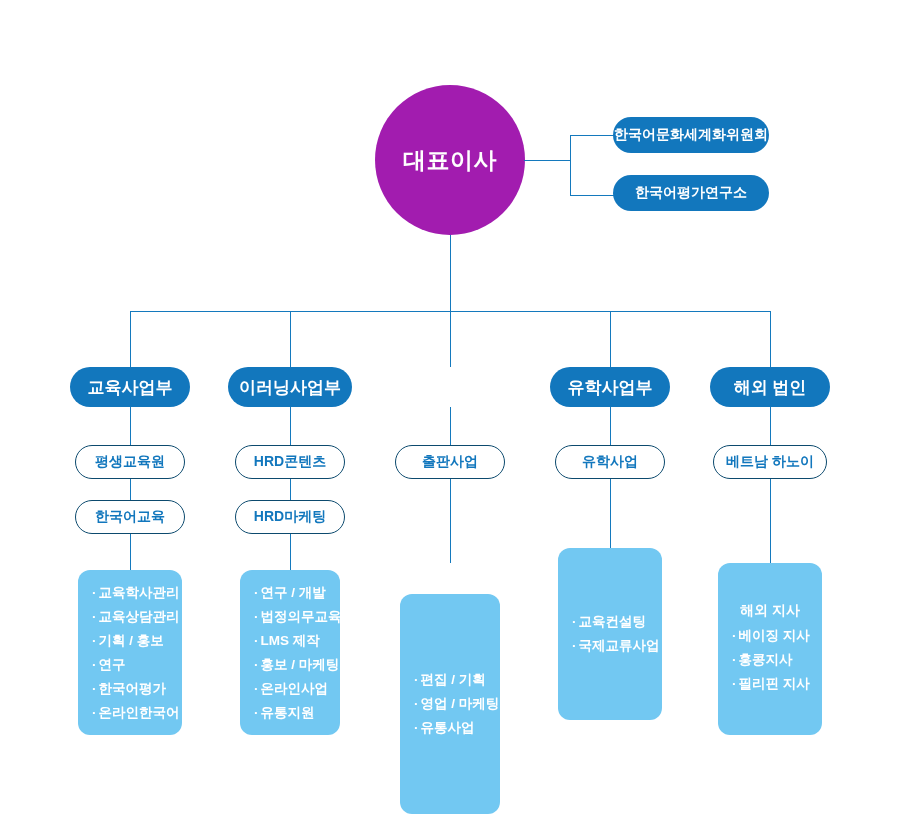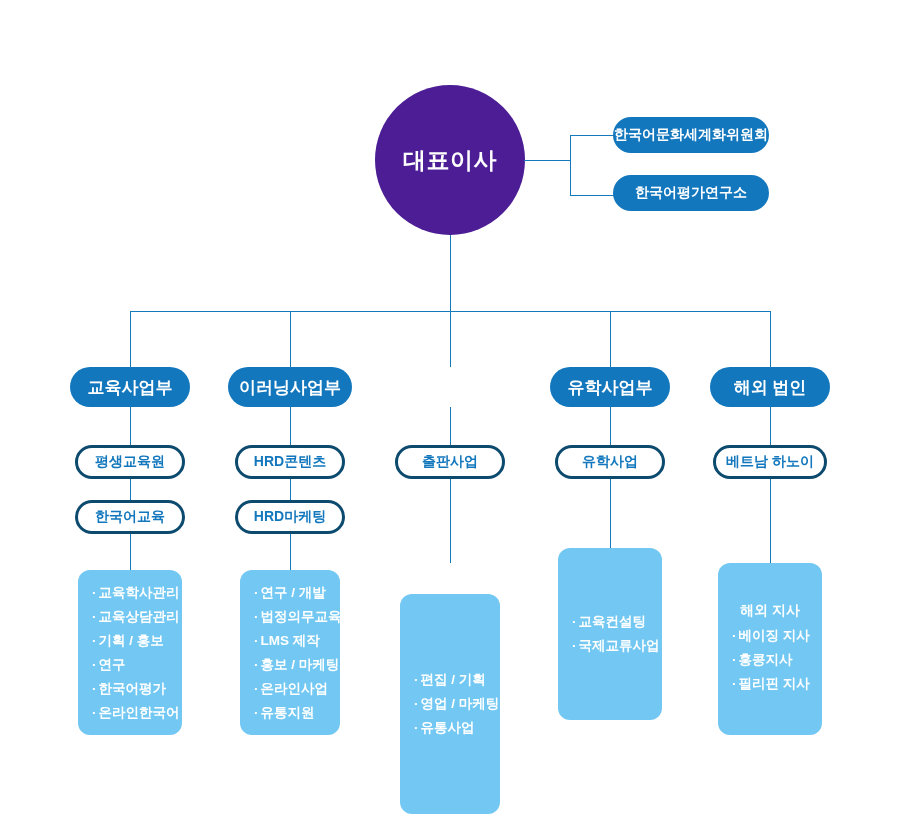--- a/index.html
+++ b/index.html
@@ -29,21 +29,21 @@
   .line-h { height: 1px; }
 
   
   .ceo-circle {
     position: absolute;
     left: 375px;
     top: 85px;
     width: 150px;
     height: 150px;
     border-radius: 50%;
-    background: #4c1d95;
+    background: #a21caf;
     color: #ffffff;
     display: flex;
     align-items: center;
     justify-content: center;
     font-size: 23px;
     font-weight: bold;
     letter-spacing: 0.5px;
   }
 
   
@@ -73,21 +73,21 @@
     width: 120px;
     height: 40px;
     border-radius: 22px;
     font-size: 17px;
   }
 
   
   .pill-outline {
     position: absolute;
     background: #ffffff;
-    border: 3px solid #0c4a6e;
+    border: 1px solid #0c4a6e;
     color: #1277bd;
     border-radius: 20px;
     display: flex;
     align-items: center;
     justify-content: center;
     font-weight: bold;
     font-size: 14px;
     height: 34px;
     width: 110px;
     box-sizing: border-box;

